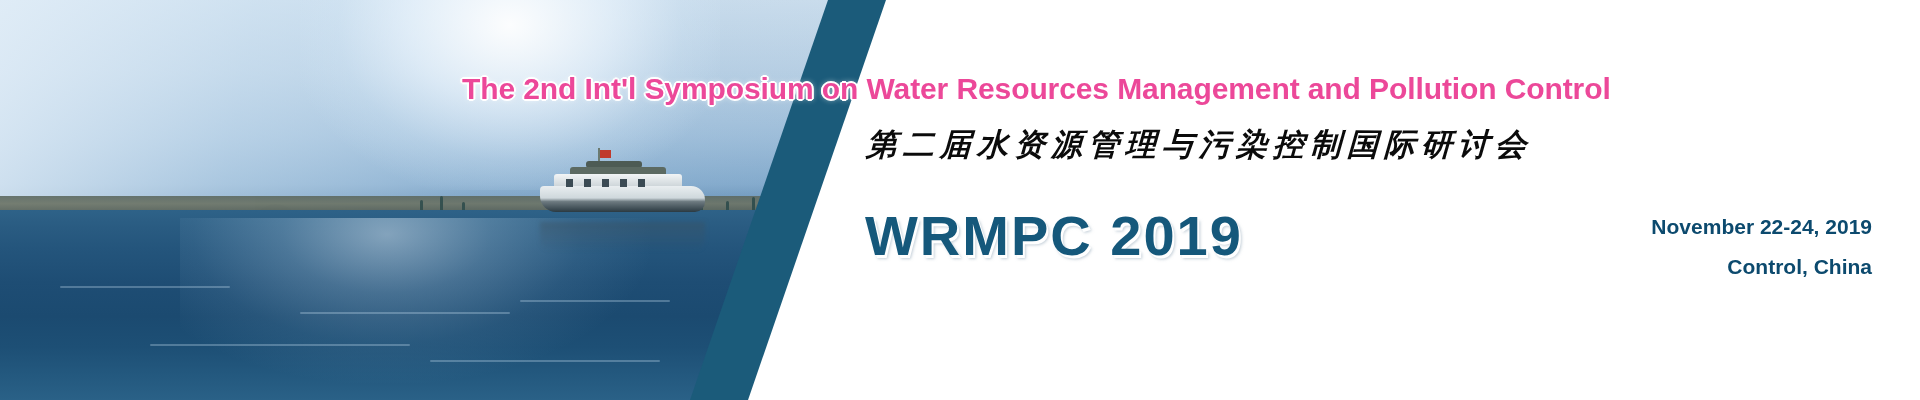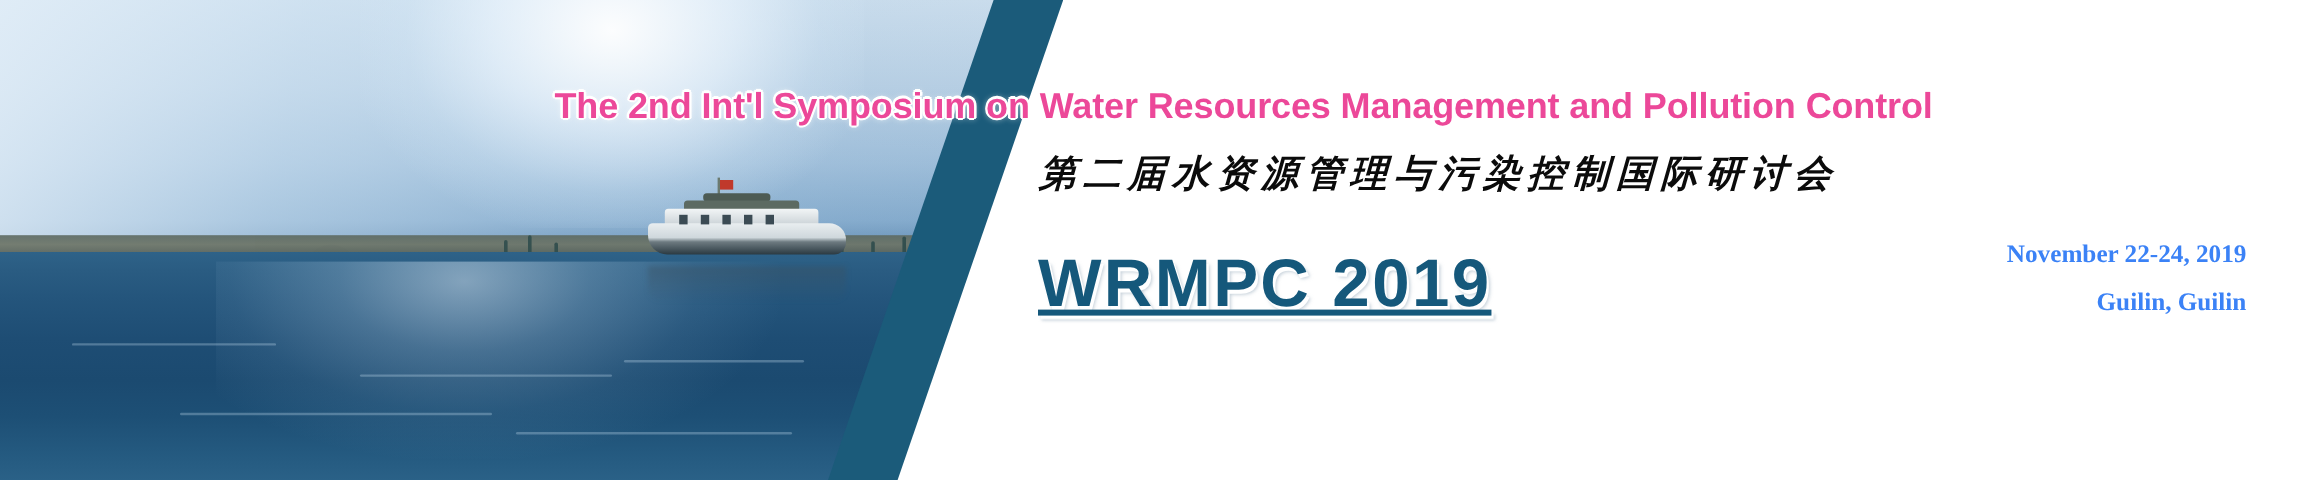--- a/index.html
+++ b/index.html
@@ -122,27 +122,26 @@
     transform:skewX(-2deg);
   }
   #logo{
     position:absolute;left:865px;top:203px;
     font-size:56px;font-weight:bold;
     letter-spacing:2px;
     color:#15587b;
     white-space:nowrap;
     font-family:"Liberation Sans",sans-serif;
     text-shadow:2px 3px 0 #ffffff, 3px 4px 3px rgba(150,170,185,.55);
-    text-decoration:underline;
   }
   #meta{
-    position:absolute;right:48px;top:191px;
+    position:absolute;right:48px;top:207px;
     text-align:right;
-    color:#3b82f6;
-    font-family:Liberation Serif, serif;
+    color:#0c4a6e;
+    font-family:Liberation Sans, sans-serif;
   }
   #meta .line{
     font-size:21px;font-weight:bold;line-height:40px;white-space:nowrap;
   }
 </style>
 </head>
 <body>
 
 <div id="banner">
 
@@ -210,16 +209,16 @@
   <div id="teal-band"></div>
 
   <div id="title">The 2nd Int'l Symposium on Water Resources Management and Pollution Control</div>
 
   <div id="subtitle-cn">第二届水资源管理与污染控制国际研讨会</div>
 
   <div id="logo">WRMPC 2019</div>
 
   <div id="meta">
     <div class="line">November 22-24, 2019</div>
-    <div class="line">Guilin, Guilin</div>
+    <div class="line">Control, China</div>
   </div>
 
 </div>
 
 </body></html>

